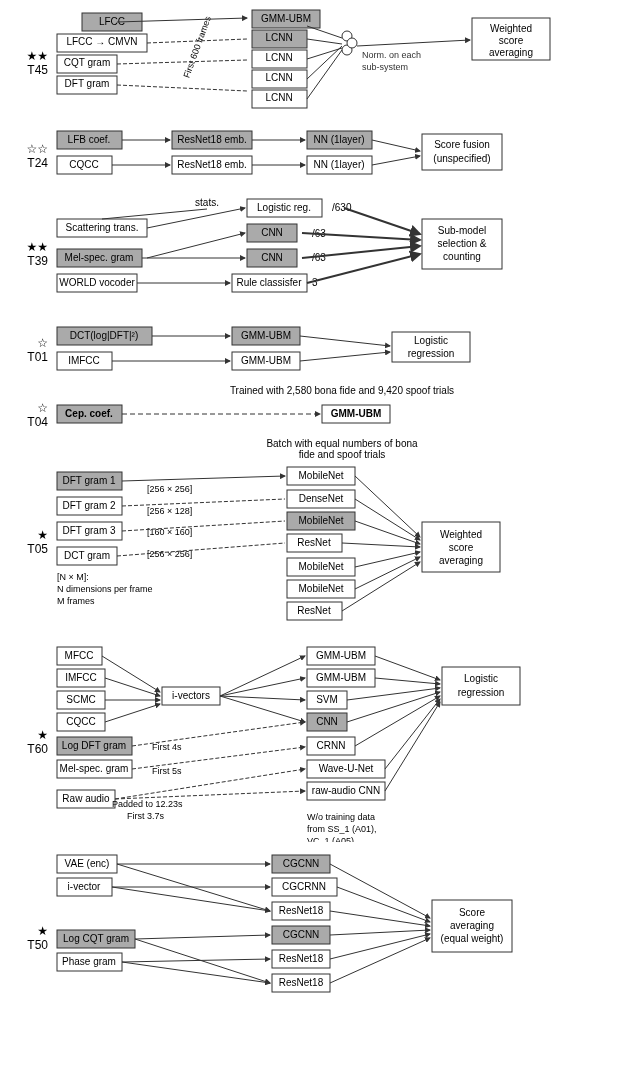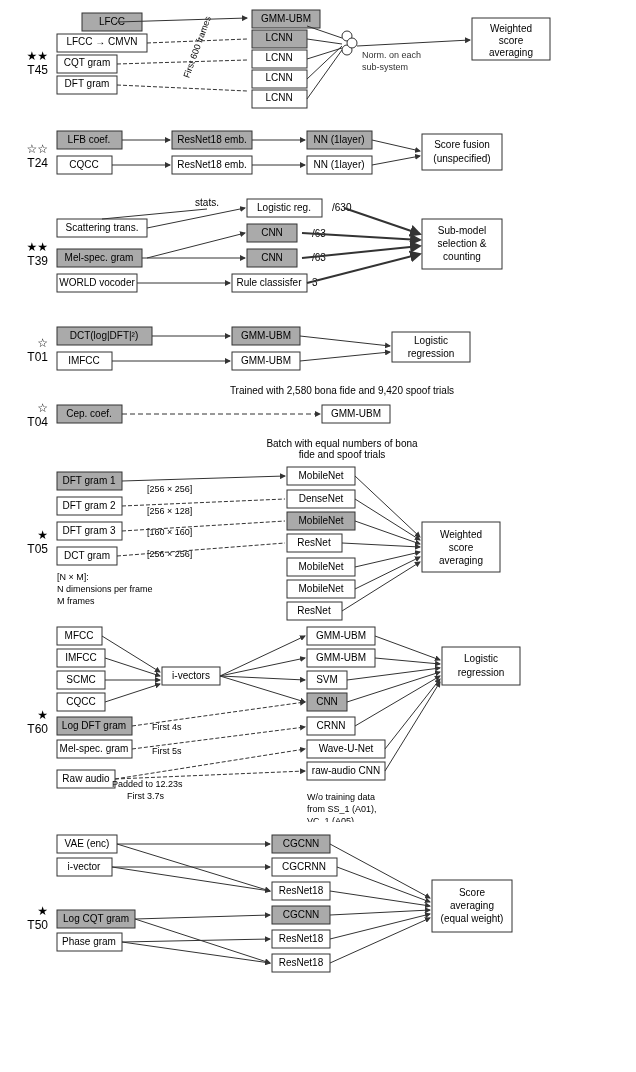--- a/index.html
+++ b/index.html
@@ -238,41 +238,41 @@
 
   <div style="display:flex; align-items:flex-start; margin-bottom:8px; position:relative; flex-direction:column;">
     <div style="text-align:center; width:100%; font-size:10px; margin-bottom:4px; padding-left:48px;">
       Trained with 2,580 bona fide and 9,420 spoof trials
     </div>
     <div style="display:flex; align-items:center; width:100%;">
       <div style="width:48px; font-size:12px; text-align:right; padding-right:4px; flex-shrink:0;">
         <span>☆</span><br>
         <span>T04</span>
       </div>
-      <div style="flex:1; position:relative; height:30px;">
+      <div style="flex:1; position:relative; height:30px;font-weight:bold;">
         <svg width="100%" height="30">
           <defs>
             <marker id="arrow5" markerWidth="6" markerHeight="6" refX="5" refY="3" orient="auto">
               <path d="M0,0 L0,6 L6,3 z" fill="#333"></path>
             </marker>
           </defs>
 
           <rect x="5" y="5" width="65" height="18" fill="#aaa" stroke="#333" stroke-width="1"></rect>
           <text x="37" y="17" text-anchor="middle" font-size="10">Cep. coef.</text>
 
           <rect x="270" y="5" width="68" height="18" fill="white" stroke="#333" stroke-width="1"></rect>
           <text x="304" y="17" text-anchor="middle" font-size="10">GMM-UBM</text>
 
           <line x1="70" y1="14" x2="268" y2="14" stroke="#333" stroke-width="1" stroke-dasharray="5,3" marker-end="url(#arrow5)"></line>
         </svg>
       </div>
     </div>
   </div>
 
-  <div style="display:flex; align-items:flex-end; margin-bottom:0; position:relative; flex-direction:column;">
+  <div style="display:flex; align-items:flex-end; margin-bottom:20px; position:relative; flex-direction:column;">
     <div style="text-align:center; width:100%; font-size:10px; margin-bottom:2px; padding-left:48px;">
       Batch with equal numbers of bona<br>fide and spoof trials
     </div>
     <div style="display:flex; align-items:center; width:100%;">
       <div style="width:48px; font-size:12px; text-align:right; padding-right:4px; flex-shrink:0;">
         <span>★</span><br>
         <span>T05</span>
       </div>
       <div style="flex:1; position:relative; height:160px;">
         <svg width="100%" height="160">

